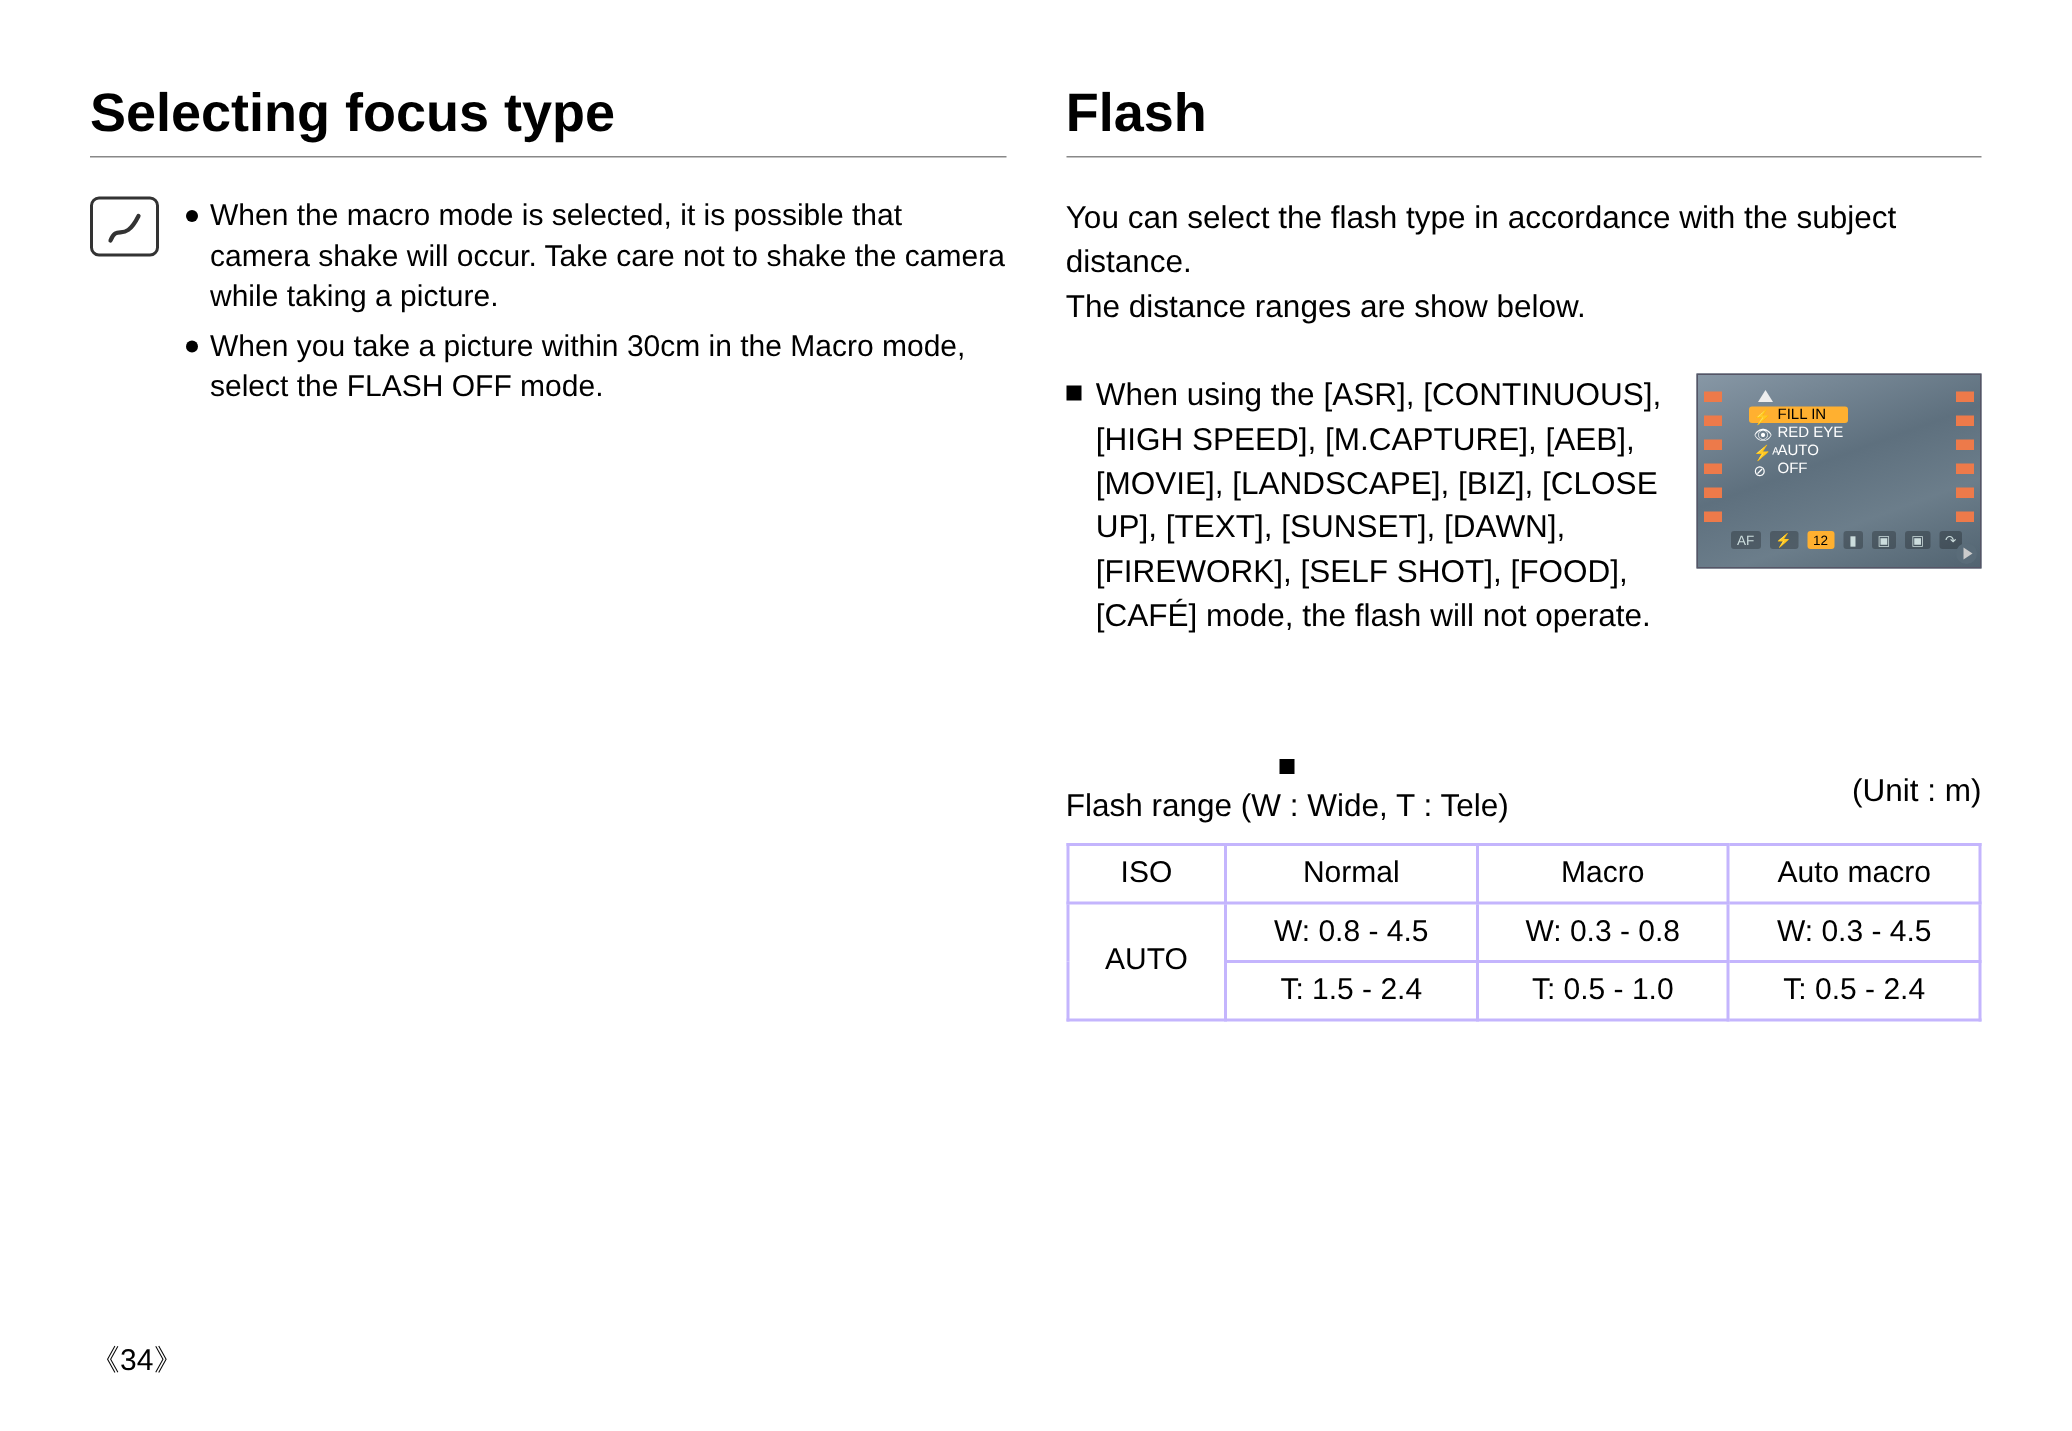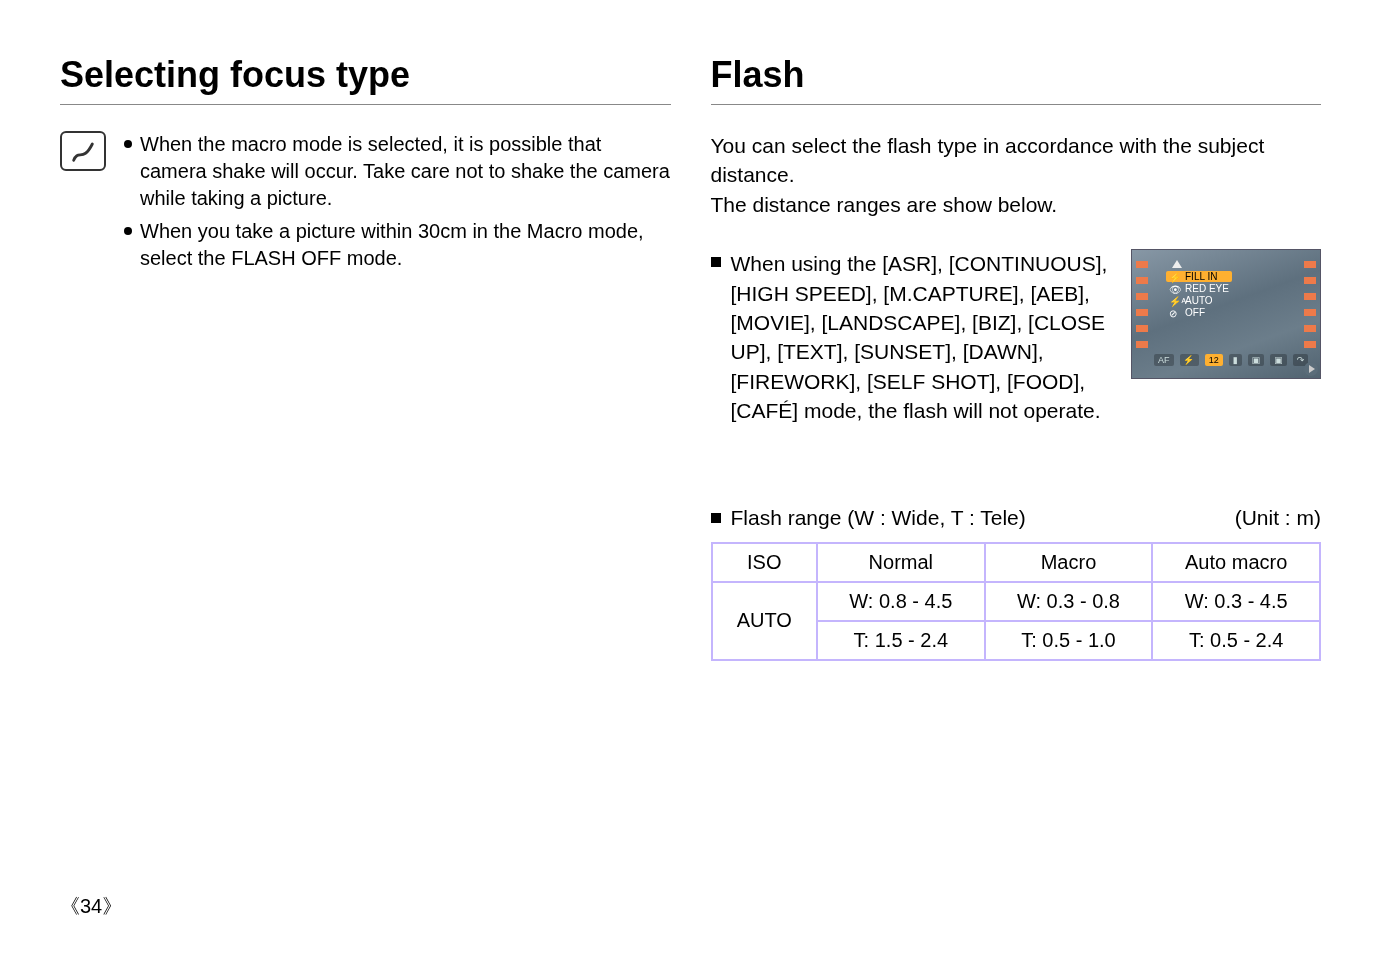--- a/index.html
+++ b/index.html
@@ -183,20 +183,21 @@
     justify-content: space-between;
     align-items: center;
     margin-top: 70px;
     margin-bottom: 12px;
   }
   .range-label {
     display: flex;
     align-items: center;
     gap: 10px;
     font-size: 21px;
+    flex-direction: column;
   }
   .range-label .square { margin-top: 0; }
   .unit { font-size: 21px; }
   table.flash-range {
     border-collapse: collapse;
     width: 100%;
     font-size: 20px;
   }
   table.flash-range th, table.flash-range td {
     border: 2px solid #c4b5fd;

